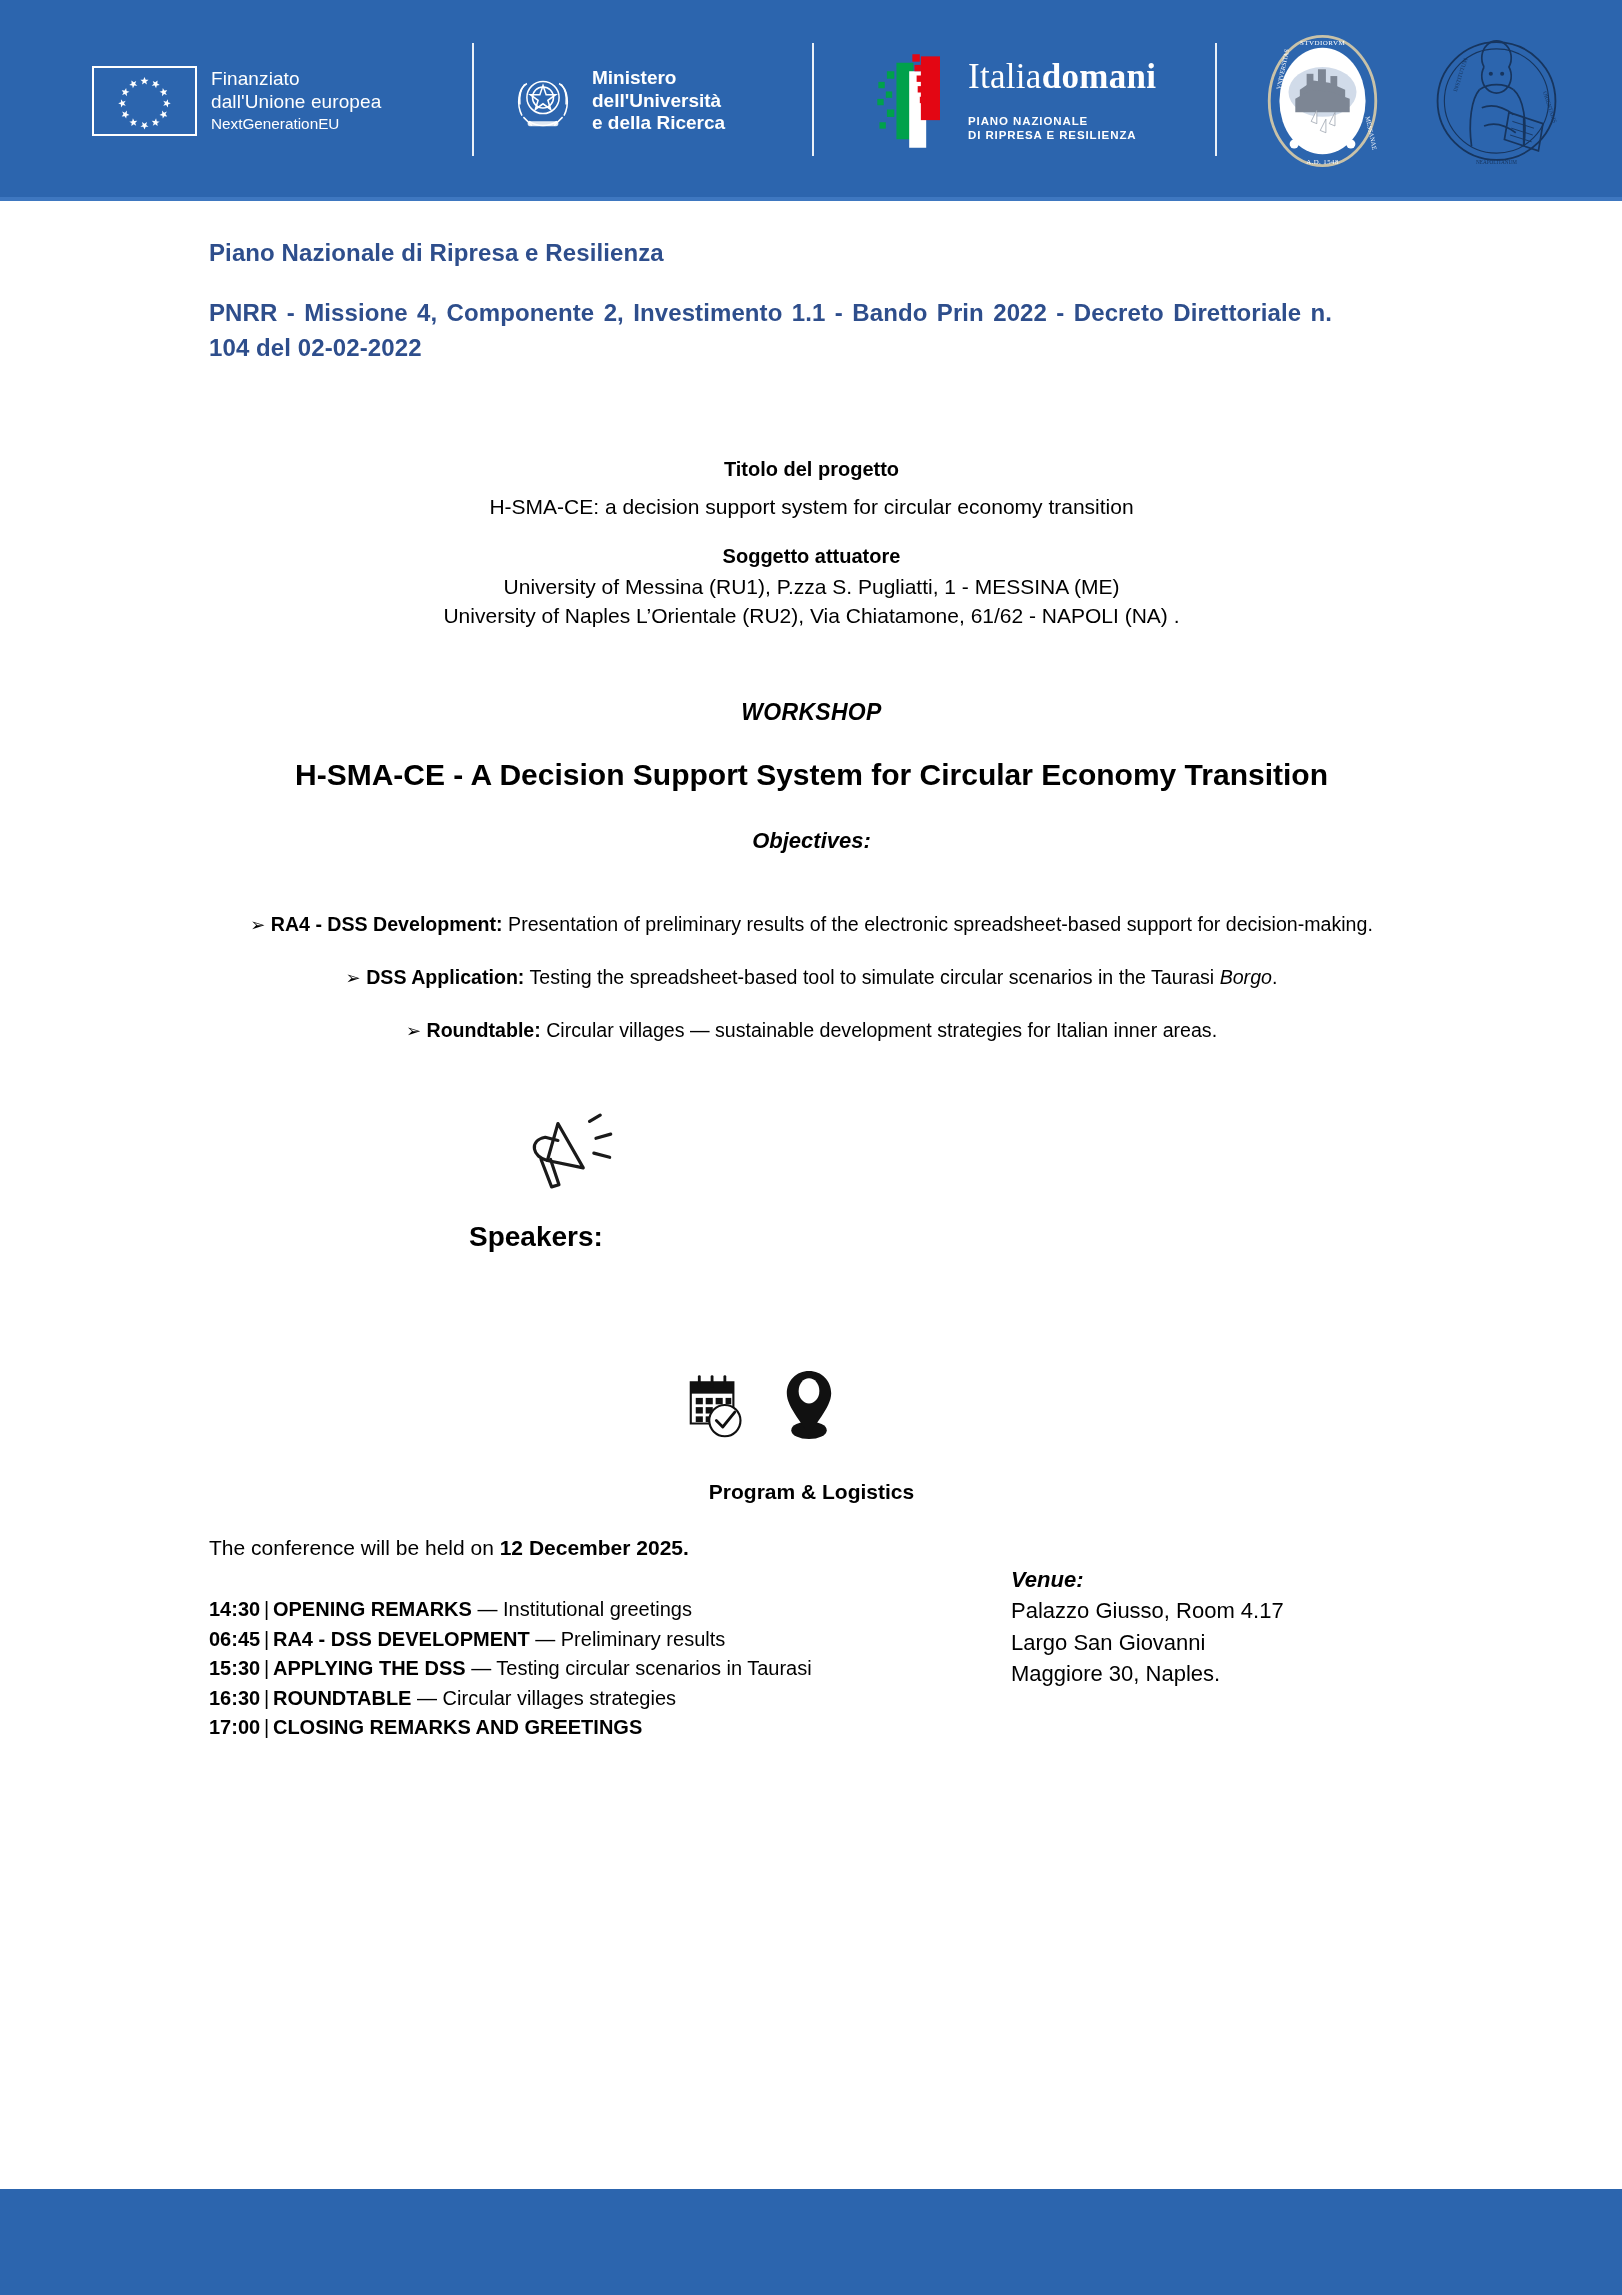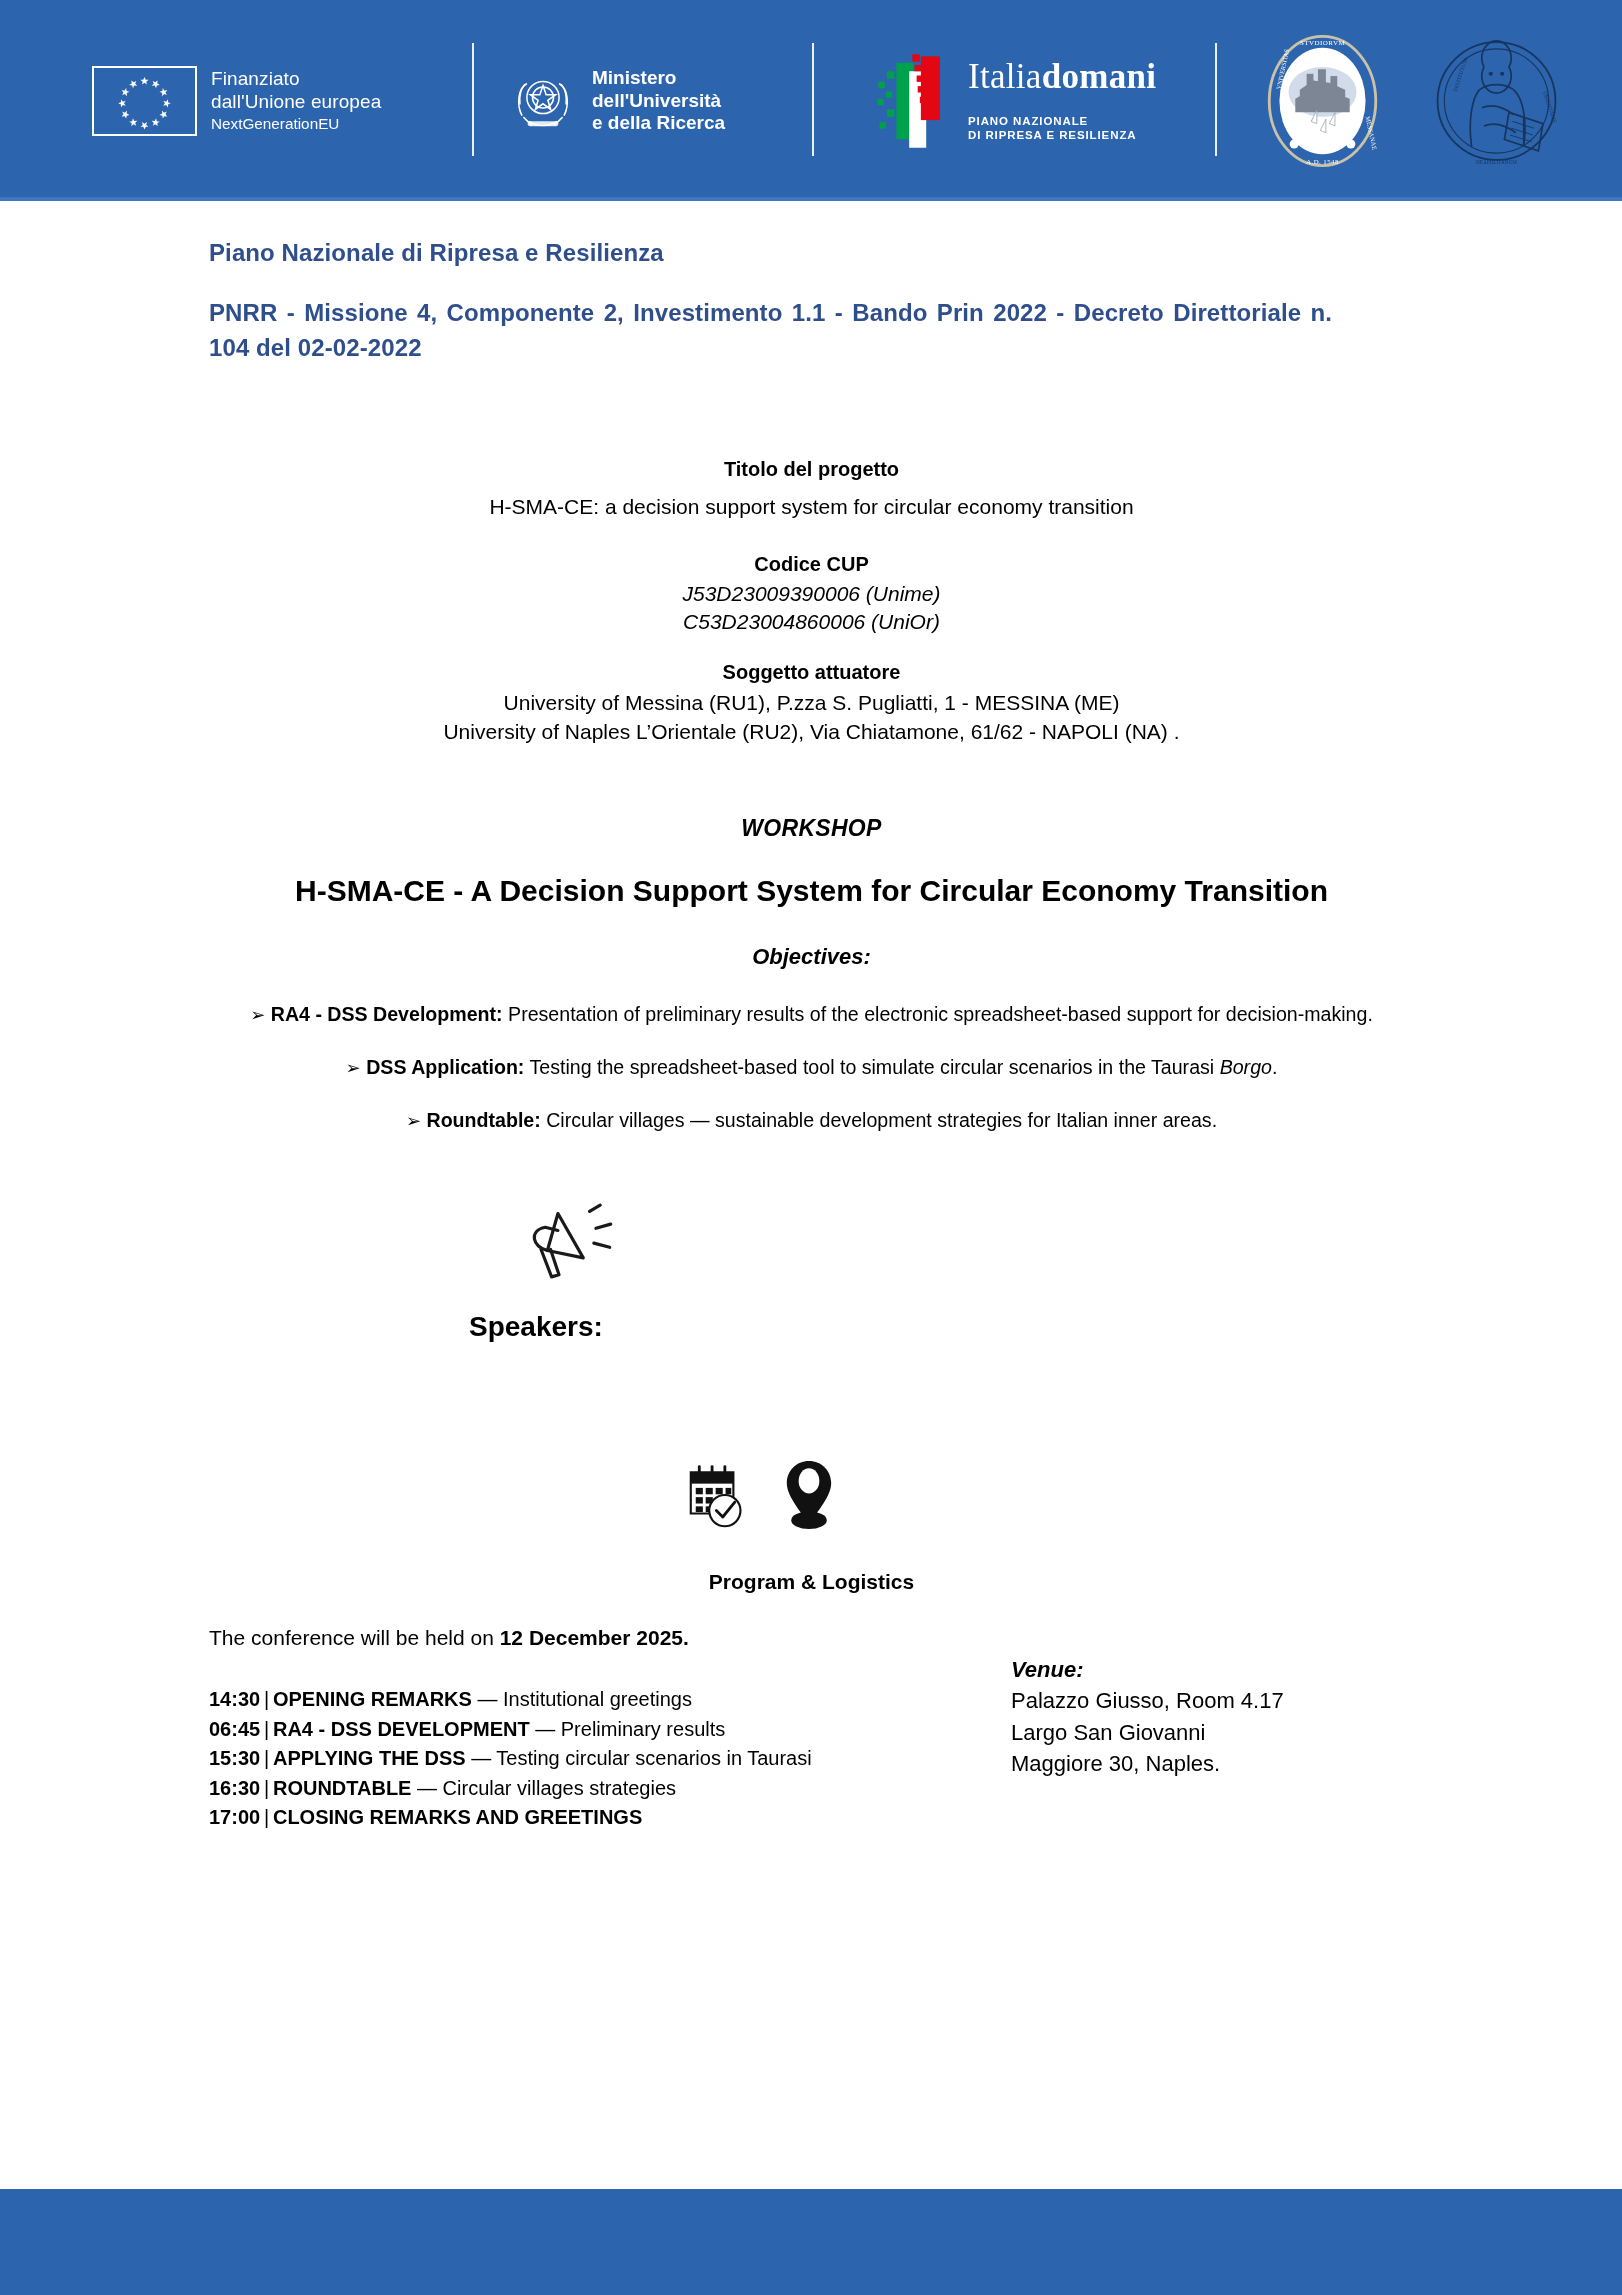--- a/index.html
+++ b/index.html
@@ -163,21 +163,21 @@
     font-size: 30px;
     text-align: center;
   }
   .objectives-word {
     font-weight: 700;
     font-style: italic;
     font-size: 22px;
     text-align: center;
   }
 
-  .obj-list { margin-top: 31px; }
+  .obj-list { margin-top: 57px; }
   .obj-item {
     font-size: 19.6px;
     text-align: center;
     line-height: 1.38;
     margin-bottom: 26px;
     padding: 0 15.3px;
   }
   .obj-arrow {
     font-family: "DejaVu Sans", sans-serif;
     font-size: 18px;
@@ -454,25 +454,20 @@
   <div class="content">
 
     <div class="pnrr-head pnrr-line1">Piano Nazionale di Ripresa e Resilienza</div>
     <div class="pnrr-head pnrr-line2">PNRR - Missione 4, Componente 2, Investimento 1.1 - Bando Prin 2022 - Decreto Direttoriale n. 104 del 02-02-2022</div>
 
     <div class="block-title">
       <div class="sec-label">Titolo del progetto</div>
       <div class="sec-body" style="margin-top:14px">H-SMA-CE: a decision support system for circular economy transition</div>
     </div>
 
-    <div style="margin-top:34px">
-      <div class="sec-label">Codice CUP</div>
-      <div class="cup-line" style="margin-top:4.4px">J53D23009390006 (Unime)</div>
-      <div class="cup-line">C53D23004860006 (UniOr)</div>
-    </div>
 
     <div style="margin-top:26px">
       <div class="sec-label">Soggetto attuatore</div>
       <div class="sec-body" style="margin-top:5.5px;line-height:1.34">University of Messina (RU1), P.zza S. Pugliatti, 1 - MESSINA (ME)</div>
       <div class="sec-body" style="line-height:1.34">University of Naples L’Orientale (RU2), Via Chiatamone, 61/62 - NAPOLI (NA) .</div>
     </div>
 
     <div style="margin-top:69px">
       <div class="workshop-word">WORKSHOP</div>
       <div class="workshop-title" style="margin-top:32px">H-SMA-CE - A Decision Support System for Circular Economy Transition</div>

